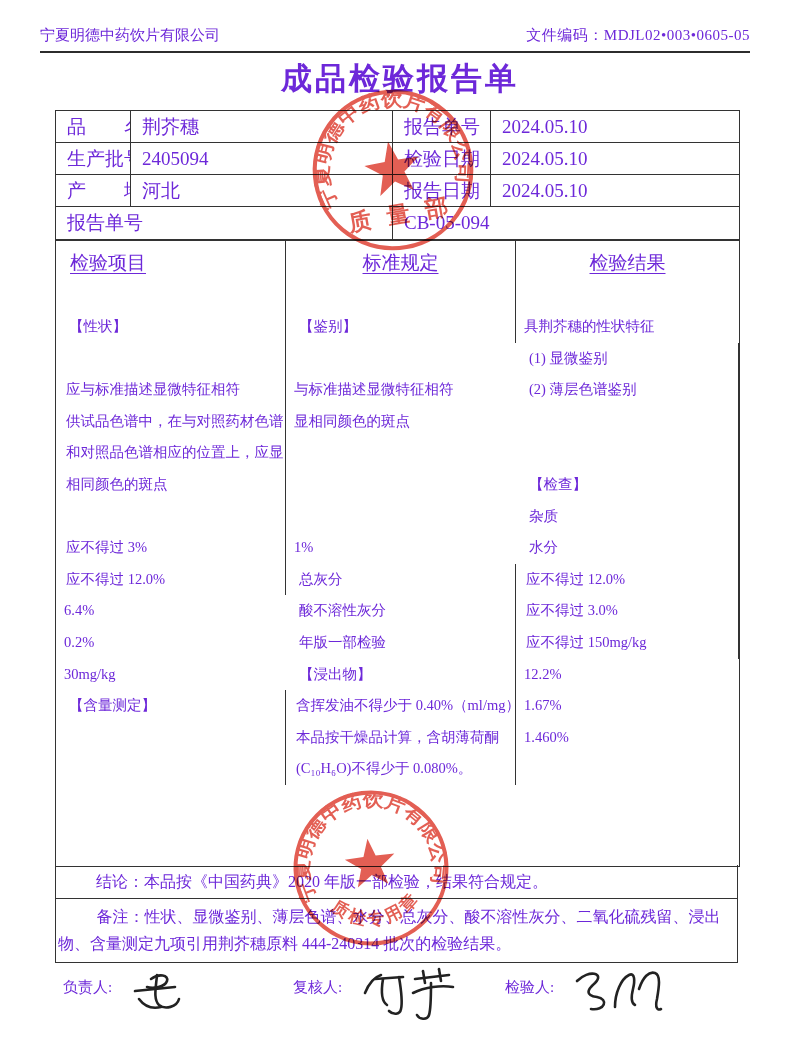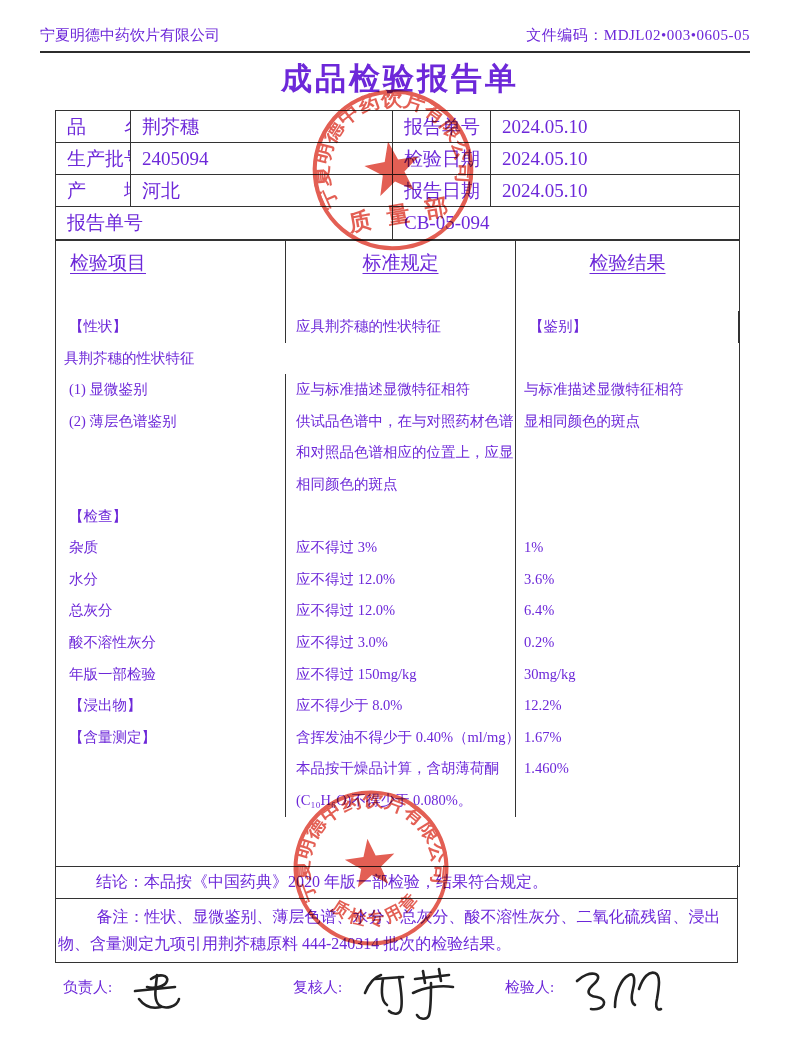--- a/index.html
+++ b/index.html
@@ -98,21 +98,20 @@
     <div class="it-cell it-last-row span2a">报告单号</div>
     <div class="it-cell it-last-row it-last-col span2b">CB-05-094</div>
   </div>
 
   <div class="main-table">
     <div class="mt-cell mt-h h-left bR"><span>检验项目</span></div>
     <div class="mt-cell mt-h h-center bR"><span>标准规定</span></div>
     <div class="mt-cell mt-h h-center"><span>检验结果</span></div>
 
     <div class="mt-cell c1 bR">【性状】</div>
-    <div class="mt-cell c2 bR">应具荆芥穗的性状特征</div>
     <div class="mt-cell c1 bR">【鉴别】</div>
 
     <div class="mt-cell c3">具荆芥穗的性状特征</div>
     <div class="mt-cell c2 bR"></div>
     <div class="mt-cell c3"></div>
 
     <div class="mt-cell c1 bR">(1) 显微鉴别</div>
     <div class="mt-cell c2 bR">应与标准描述显微特征相符</div>
     <div class="mt-cell c3">与标准描述显微特征相符</div>
 
@@ -131,36 +130,34 @@
     <div class="mt-cell c1 bR">【检查】</div>
     <div class="mt-cell c2 bR"></div>
     <div class="mt-cell c3"></div>
 
     <div class="mt-cell c1 bR">杂质</div>
     <div class="mt-cell c2 bR">应不得过 3%</div>
     <div class="mt-cell c3">1%</div>
 
     <div class="mt-cell c1 bR">水分</div>
     <div class="mt-cell c2 bR">应不得过 12.0%</div>
-    <div class="mt-cell c3">3.6%</div>
 
     <div class="mt-cell c1 bR">总灰分</div>
     <div class="mt-cell c2 bR">应不得过 12.0%</div>
     <div class="mt-cell c3">6.4%</div>
 
     <div class="mt-cell c1 bR">酸不溶性灰分</div>
     <div class="mt-cell c2 bR">应不得过 3.0%</div>
     <div class="mt-cell c3">0.2%</div>
 
     <div class="mt-cell c1 bR">年版一部检验</div>
     <div class="mt-cell c2 bR">应不得过 150mg/kg</div>
     <div class="mt-cell c3">30mg/kg</div>
 
     <div class="mt-cell c1 bR">【浸出物】</div>
-    <div class="mt-cell c2 bR">应不得少于 8.0%</div>
     <div class="mt-cell c3">12.2%</div>
 
     <div class="mt-cell c1 bR">【含量测定】</div>
     <div class="mt-cell c2 bR">含挥发油不得少于 0.40%（ml/mg）</div>
     <div class="mt-cell c3">1.67%</div>
 
     <div class="mt-cell c1 bR"></div>
     <div class="mt-cell c2 bR">本品按干燥品计算，含胡薄荷酮</div>
     <div class="mt-cell c3">1.460%</div>
 

